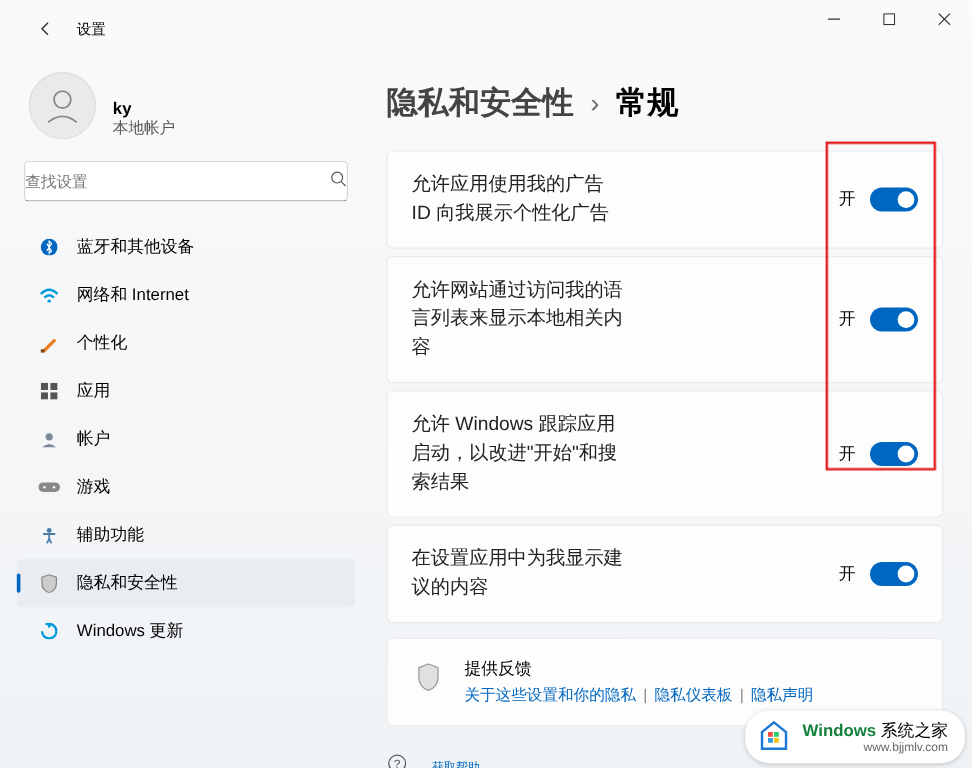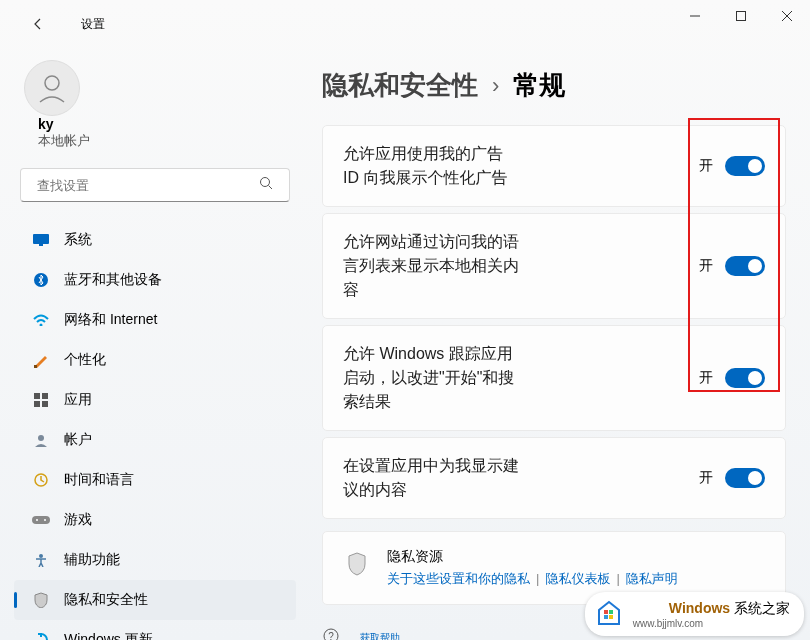--- a/index.html
+++ b/index.html
@@ -29,21 +29,21 @@
       width: 40px;
       height: 40px;
       display: flex;
       align-items: center;
       justify-content: center;
       cursor: pointer;
       margin-left: 10px;
     }
     .title-text {
       font-size: 12px;
-      margin-left: 23px;
+      margin-left: 6px;
       font-family: Liberation Serif, serif;
     }
     .window-controls {
       position: absolute;
       right: 0;
       top: 0;
       display: flex;
     }
     .wc-btn {
       width: 46px;
@@ -58,24 +58,23 @@
       display: flex;
       overflow: hidden;
     }
     .sidebar {
       width: 310px;
       padding: 12px 0 0 14px;
       overflow-y: auto;
     }
     .user-block {
       display: flex;
-      align-items: flex-start;
+      align-items: flex-end;
       margin-bottom: 18px;
       padding-left: 10px;
-      flex-direction: column;
     }
     .avatar {
       width: 56px;
       height: 56px;
       border-radius: 50%;
       background: #eaeaea;
       display: flex;
       align-items: center;
       justify-content: center;
       border: 1px solid #ddd;
@@ -84,21 +83,21 @@
     .user-name { font-weight: 600; font-size: 14px; }
     .user-type { font-size: 13px; color: #555; }
     .search-box {
       margin: 0 20px 18px 6px;
       height: 34px;
       background: #fff;
       border: 1px solid #d8d8d8;
       border-bottom: 1.5px solid #888;
       display: flex;
       align-items: center;
-      padding: 0 16px;
+      padding: 0 0;
       border-radius: 4px;
     }
     .search-input {
       flex: 1;
       border: none;
       outline: none;
       font-size: 13px;
       background: transparent;
     }
     .nav-item {
@@ -243,22 +242,22 @@
       align-items: center;
       box-shadow: 0 1px 4px rgba(0,0,0,0.2);
       font-size: 12px;
     }
     .wm-logo {
       width: 32px;
       height: 32px;
       margin-right: 8px;
     }
     .wm-text1 { font-size: 14px; }
-    .wm-text1 b { color: #a16207; font-weight: 600; margin-left: 36px; }
-    .wm-text2 { font-size: 10px; color: #666; }
+    .wm-text1 b { color: #15803d; font-weight: 600; }
+    .wm-text2 { font-size: 10px; color: #666; text-align: right; }
   </style>
 </head>
 <body>
 
 <div class="window">
   <div class="titlebar">
     <div class="back-btn">
       <svg width="16" height="16" viewBox="0 0 16 16">
           <path d="M10 3 L5 8 L10 13" stroke="#333" stroke-width="1.2" fill="none"></path>
         </svg>
@@ -300,29 +299,20 @@
       <div class="search-box">
         <input class="search-input" placeholder="查找设置" style="">
         <span><svg width="14" height="14" viewBox="0 0 14 14">
               <circle cx="6" cy="6" r="4.5" stroke="#555" fill="none"></circle>
               <line x1="9.5" y1="9.5" x2="13" y2="13" stroke="#555"></line>
             </svg></span>
       </div>
       <div id="nav-container">
           <div class="nav-item">
             <span class="nav-icon">
-              <svg width="16" height="12">
-                <rect x="0" y="0" width="16" height="10" fill="#0067c0" rx="1"></rect>
-                <rect x="6" y="10" width="4" height="2" fill="#0067c0"></rect>
-              </svg>
-            </span>
-            <span>系统</span>
-          </div>
-          <div class="nav-item">
-            <span class="nav-icon">
               <svg width="14" height="14">
                 <circle cx="7" cy="7" r="7" fill="#0067c0"></circle>
                 <path d="M5 4 L9 10 L7 12 L7 2 L9 4 L5 10" stroke="#fff" fill="none" stroke-width="1"></path>
               </svg>
             </span>
             <span>蓝牙和其他设备</span>
           </div>
           <div class="nav-item">
             <span class="nav-icon">
               <svg width="16" height="12">
@@ -354,29 +344,20 @@
             <span>应用</span>
           </div>
           <div class="nav-item">
             <span class="nav-icon">
               <svg width="14" height="14">
                 <circle cx="7" cy="5" r="3" fill="#7b8a9a"></circle>
                 <path d="M1 14 Q7 8 13 14 Z" fill="#7b8a9a"></path>
               </svg>
             </span>
             <span>帐户</span>
-          </div>
-          <div class="nav-item">
-            <span class="nav-icon">
-              <svg width="14" height="14">
-                <circle cx="7" cy="7" r="6" fill="none" stroke="#d4a017" stroke-width="1.5"></circle>
-                <path d="M7 3 L7 7 L10 9" stroke="#d4a017" fill="none" stroke-width="1.5"></path>
-              </svg>
-            </span>
-            <span>时间和语言</span>
           </div>
           <div class="nav-item">
             <span class="nav-icon">
               <svg width="18" height="12">
                 <rect x="0" y="2" width="18" height="8" rx="4" fill="#888"></rect>
                 <circle cx="5" cy="6" r="1" fill="#fff"></circle>
                 <circle cx="13" cy="6" r="1" fill="#fff"></circle>
               </svg>
             </span>
             <span>游戏</span>
@@ -441,21 +422,21 @@
             <div class="toggle-switch"></div>
           </div>
         </div>
       <div class="info-card">
         <div class="shield-icon">
           <svg width="28" height="28" viewBox="0 0 28 28">
               <path d="M14 3 L22 6 L22 14 Q22 22 14 25 Q6 22 6 14 L6 6 Z" fill="#e0e0e0" stroke="#999"></path>
             </svg>
         </div>
         <div>
-          <div class="info-title">隐私资源</div>
+          <div class="info-title">提供反馈</div>
           <div class="info-links" id="info-links-container"><a href="#">关于这些设置和你的隐私</a><span class="sep">|</span><a href="#">隐私仪表板</a><span class="sep">|</span><a href="#">隐私声明</a></div>
         </div>
       </div>
       <div class="footer-links">
         <div class="footer-link">
           <span class="fl-icon">
             <svg width="18" height="18" viewBox="0 0 18 18">
                 <circle cx="9" cy="9" r="7" fill="none" stroke="#555"></circle>
                 <text x="9" y="13" font-size="10" text-anchor="middle" fill="#555">?</text>
               </svg>

